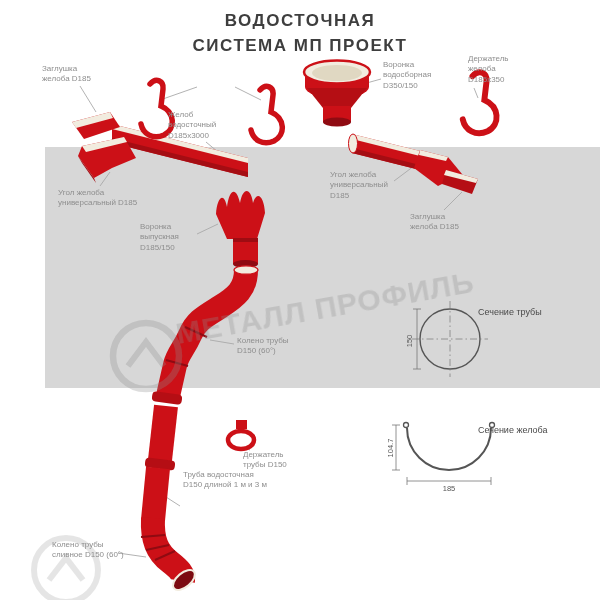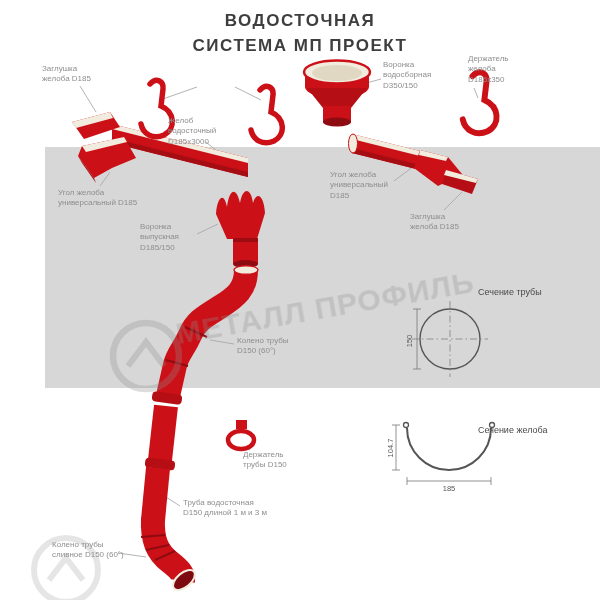--- a/index.html
+++ b/index.html
@@ -165,38 +165,38 @@
 СИСТЕМА МП ПРОЕКТ</div>
 
   <div class="lbl" style="left:42px;  top:64px;">Заглушка
 желоба D185</div>
   <div class="lbl" style="left:383px; top:60px;">Воронка
 водосборная
 D350/150</div>
   <div class="lbl" style="left:468px; top:54px;">Держатель
 желоба
 D185х350</div>
-  <div class="lbl" style="left:168px; top:116px;">Желоб
+  <div class="lbl" style="left:168px; top:110px;">Желоб
 водосточный
 D185х3000</div>
   <div class="lbl" style="left:58px;  top:188px;">Угол желоба
 универсальный D185</div>
   <div class="lbl" style="left:330px; top:170px;">Угол желоба
 универсальный
 D185</div>
   <div class="lbl" style="left:410px; top:212px;">Заглушка
 желоба D185</div>
   <div class="lbl" style="left:140px; top:222px;">Воронка
 выпускная
 D185/150</div>
   <div class="lbl" style="left:237px; top:336px;">Колено трубы
 D150 (60°)</div>
   <div class="lbl" style="left:243px; top:450px;">Держатель
 трубы D150</div>
-  <div class="lbl" style="left:183px; top:498px;">Труба водосточная
+  <div class="lbl" style="left:183px; top:470px;">Труба водосточная
 D150 длиной 1 м и 3 м</div>
   <div class="lbl" style="left:52px;  top:540px;">Колено трубы
 сливное D150 (60°)</div>
 
-  <div class="sec" style="left:478px; top:287px;">Сечение трубы</div>
+  <div class="sec" style="left:478px; top:307px;">Сечение трубы</div>
   <div class="sec" style="left:478px; top:401px;margin-top:24px;">Сечение желоба</div>
 
 </div>
 
 </body></html>

